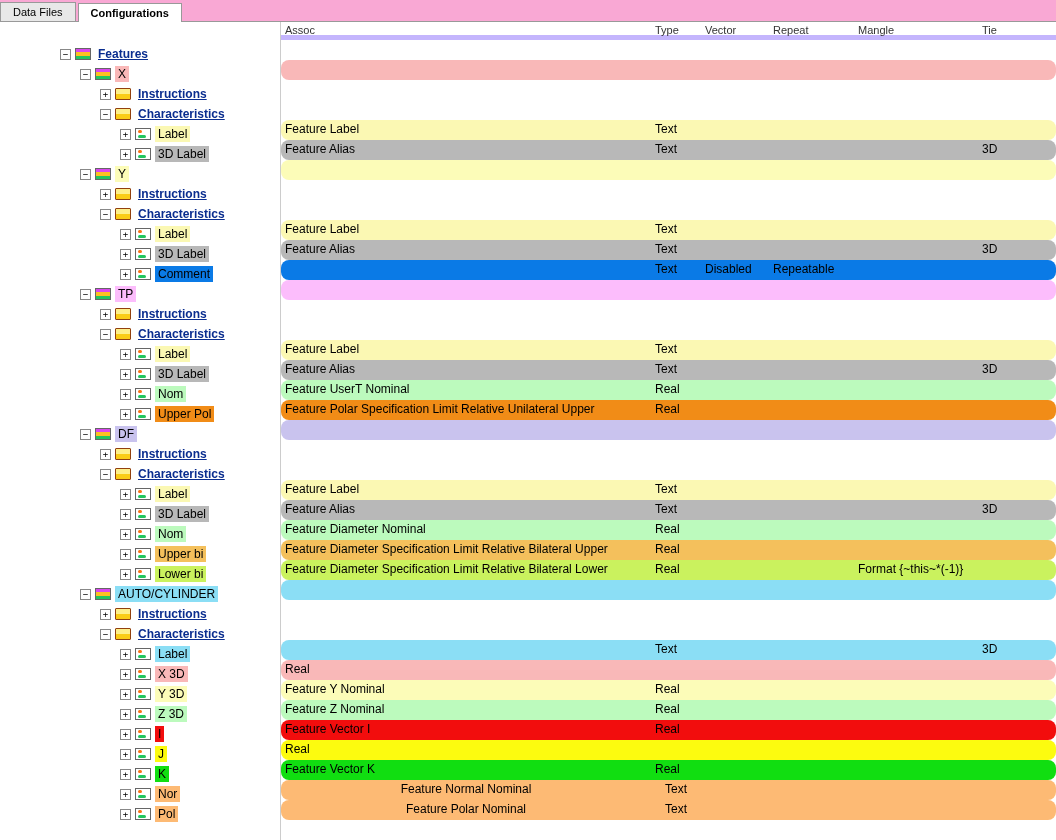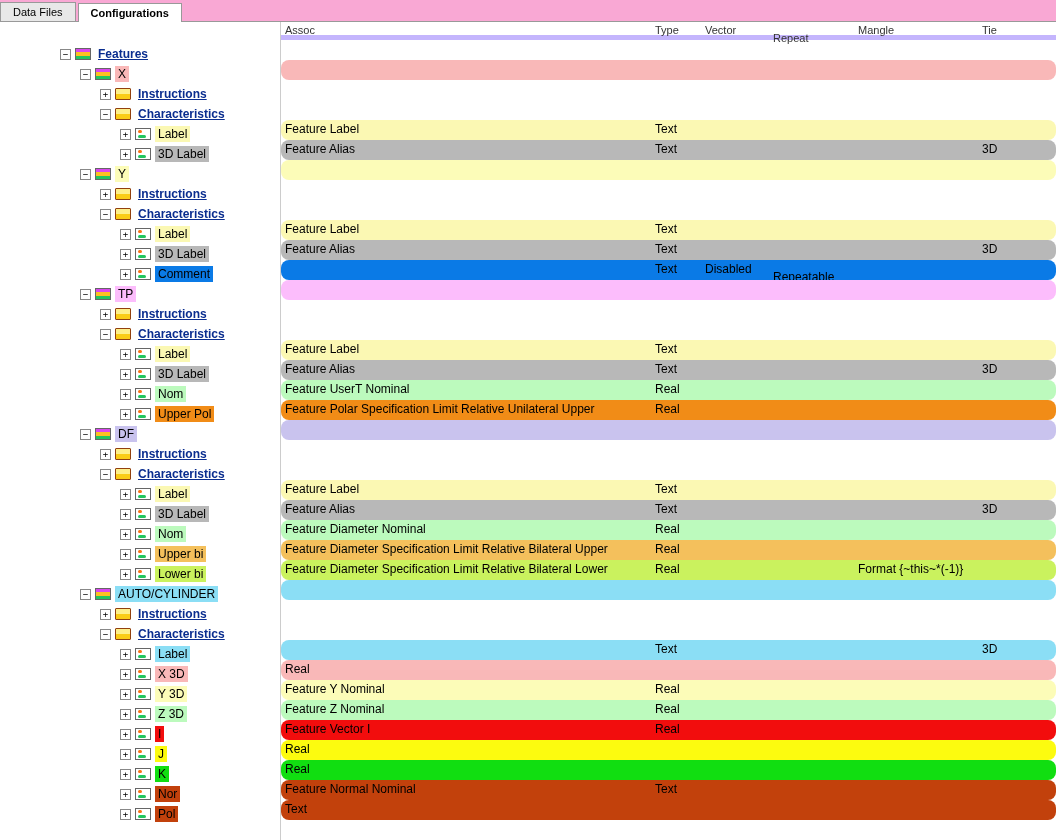--- a/index.html
+++ b/index.html
@@ -8,21 +8,21 @@
 .tab { padding: 3px 12px; font-size: 11px; background: #e8e8e8; border: 1px solid #999; border-bottom: none; margin-right: 2px; cursor: pointer; }
 .tab.active { background: #fff; font-weight: bold; position: relative; top: 1px; }
 .main { display: flex; height: calc(840px - 22px); }
 .tree-panel { width: 280px; overflow-y: auto; overflow-x: hidden; padding: 4px 0 4px 60px; }
 .grid-panel { flex: 1; overflow: auto; border-left: 1px solid #ccc; }
 .header-row { display: flex; height: 18px; font-size: 11px; color: #333; border-bottom: 5px solid #c4b5fd; background: #fff; position: sticky; top: 0; }
 .header-row div { padding: 2px 4px; }
 .col-assoc { width: 370px; }
 .col-type { width: 50px; }
 .col-enabled { width: 68px; }
-.col-repeat { width: 85px; margin-top: 8px; }
+.col-repeat { width: 85px; }
 .col-mangle { width: 124px; }
 .col-tie { width: 60px; }
 .tree-node { display: flex; align-items: center; height: 20px; white-space: nowrap; }
 .expander { width: 11px; height: 11px; border: 1px solid #888; display: inline-flex; align-items: center; justify-content: center; font-size: 9px; line-height: 1; font-family: monospace; cursor: pointer; background: #fff; margin-right: 4px; flex-shrink: 0; }
 .icon-feat { width: 16px; height: 12px; display: inline-block; background: linear-gradient(to bottom, #d946ef 0 33%, #fbbf24 33% 66%, #22c55e 66% 100%); border: 1px solid #666; margin-right: 4px; flex-shrink: 0; }
 .icon-book { width: 16px; height: 12px; display: inline-block; background: linear-gradient(to bottom, #fef08a 0 50%, #facc15 50% 100%); border: 1px solid #92400e; border-radius: 1px; margin-right: 4px; flex-shrink: 0; }
 .icon-char { width: 16px; height: 12px; display: inline-block; background: #fff; border: 1px solid #666; margin-right: 4px; flex-shrink: 0; position: relative; }
 .icon-char::before { content:""; position:absolute; left:2px; top:1px; width:4px; height:3px; background:#f97316; border-radius:2px; }
 .icon-char::after { content:""; position:absolute; left:2px; bottom:1px; width:8px; height:3px; background:#22c55e; border-radius:2px; }
 .node-label { font-size: 12px; padding: 1px 3px; }
@@ -43,21 +43,21 @@
 .bg-cream { background: #fbf8b3; }
 .bg-gray { background: #b8b8b8; }
 .bg-blue { background: #0a7ae6; color: #000; }
 .bg-mint { background: #bcfabd; }
 .bg-orange { background: #f18c17; }
 .bg-amber { background: #f4c05c; }
 .bg-lime { background: #caf25e; }
 .bg-red { background: #f20d0d; }
 .bg-yellow { background: #fcfb0f; }
 .bg-green { background: #11de11; }
-.bg-white { background: #c2410c; }
+.bg-white { background: #fdba74; text-align: center; }
 </style>
 </head>
 <body>
 
 <div class="tabs">
   <div class="tab">Data Files</div>
   <div class="tab active">Configurations</div>
 </div>
 
 <div class="main">
@@ -275,35 +275,37 @@
           <div class="col-tie"></div>
         </div>
         <div class="grid-row bg-yellow">
           <div class="col-type">Real</div>
           <div class="col-enabled"></div>
           <div class="col-repeat"></div>
           <div class="col-mangle"></div>
           <div class="col-tie"></div>
         </div>
         <div class="grid-row bg-green">
+          <div class="col-assoc">Feature Vector K</div>
           <div class="col-type">Real</div>
           <div class="col-enabled"></div>
           <div class="col-repeat"></div>
           <div class="col-mangle"></div>
           <div class="col-tie"></div>
         </div>
         <div class="grid-row bg-white">
           <div class="col-assoc">Feature Normal Nominal</div>
           <div class="col-type">Text</div>
           <div class="col-enabled"></div>
           <div class="col-repeat"></div>
           <div class="col-mangle"></div>
           <div class="col-tie"></div>
         </div>
         <div class="grid-row bg-white">
+          <div class="col-assoc">Feature Polar Nominal</div>
           <div class="col-type">Text</div>
           <div class="col-enabled"></div>
           <div class="col-repeat"></div>
           <div class="col-mangle"></div>
           <div class="col-tie"></div>
         </div>
       </div>
 </div>
 
 <div class="tree-panel" id="tree-panel" style="position:absolute; left:0; top:40px; width:280px; bottom:0;">

